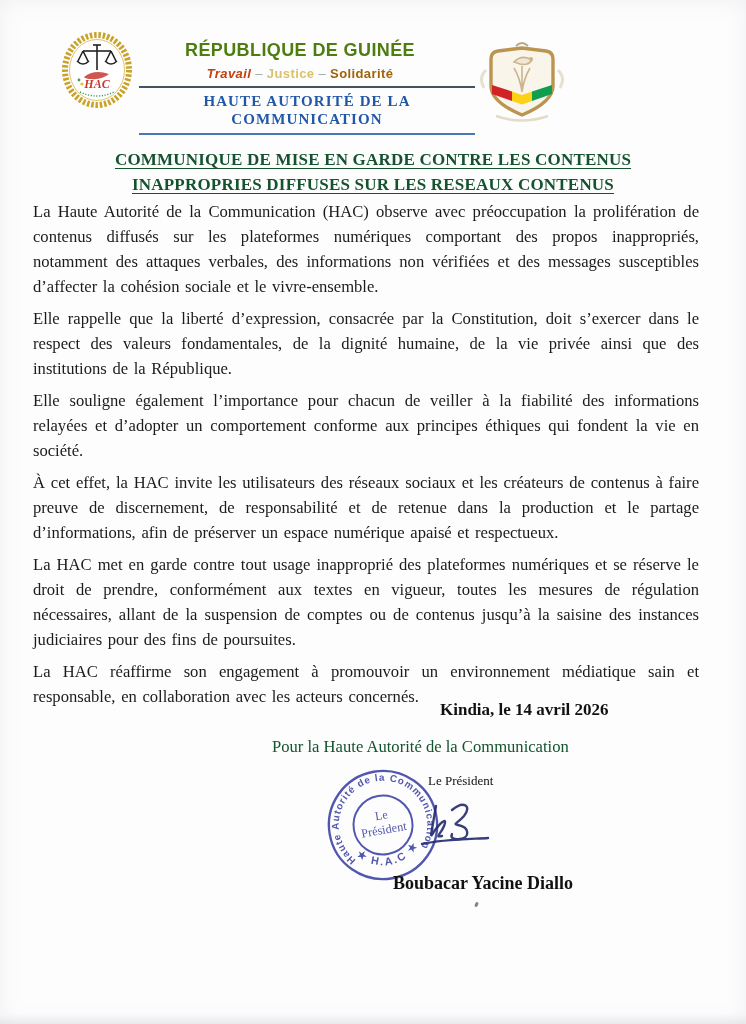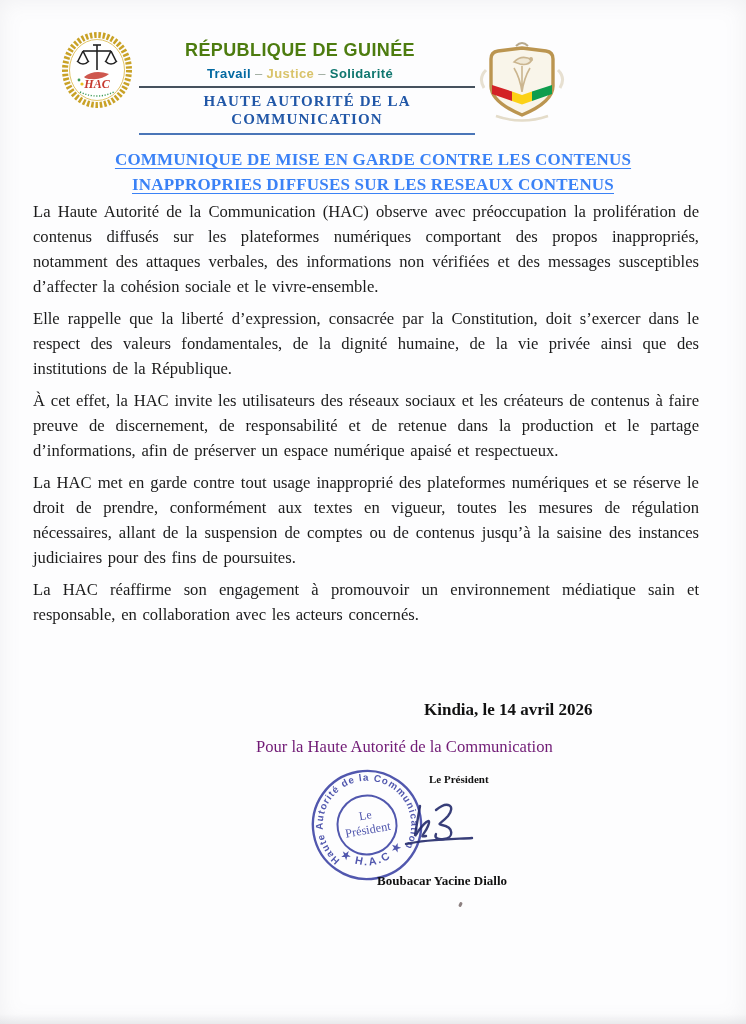--- a/index.html
+++ b/index.html
@@ -27,54 +27,54 @@
   .center-head{position:absolute;left:120px;top:40px;width:360px;text-align:center;}
   .republic{
     font-family:"Liberation Sans", sans-serif;
     font-weight:bold;font-size:18px;letter-spacing:.4px;color:#4d7c0f;
   }
   .motto{
     margin-top:5px;font-family:"Liberation Sans", sans-serif;
     font-weight:bold;font-size:13px;letter-spacing:.4px;
   }
   .motto .sep{color:#9aa89a;font-weight:normal;padding:0 4px;}
-  .m-red{color:#0369a1;} .m-yellow{color:#d9c36a;text-align:center;} .m-green{color:#0f766e;}
+  .m-red{color:#c2410c;font-style:italic;} .m-yellow{color:#d9c36a;text-align:center;} .m-green{color:#a16207;}
   .authority-banner{
     position:absolute;left:139px;top:86px;width:332px;
     border-top:2px solid #46525e;
     border-bottom:2px solid #4a76b8;
     padding:4px 2px 5px 2px;text-align:center;
   }
   .authority{
     font-weight:bold;font-size:15px;letter-spacing:1.1px;color:#2157a7;
   }
 
   
   .doc-title{
     position:absolute;left:60px;top:147px;width:626px;text-align:center;
-    font-weight:bold;font-size:17px;letter-spacing:.2px;color:#3b82f6;
+    font-weight:bold;font-size:17px;letter-spacing:.2px;color:#14532d;
     line-height:25px;
   }
   .doc-title span{text-decoration:underline;text-underline-offset:3px;}
 
   
   .body-text{position:absolute;left:33px;top:199px;width:682px;}
   .body-text p{
     margin:0 16px 7px 0;
     font-size:16.6px;line-height:25px;
     text-align:justify;color:#1b1b1b;
     word-spacing:1.5px;
   }
 
   
-  .closing{position:absolute;left:0;top:690px;width:650px;height:334px;text-align:center;}
+  .closing{position:absolute;left:16px;top:690px;width:650px;height:334px;text-align:center;}
   .dateline{position:absolute;left:424px;top:10px;font-weight:bold;font-size:17px;color:#111;}
-  .on-behalf{position:absolute;left:256px;top:47px;font-size:16.6px;color:#701a75;}
-  .role{position:absolute;left:412px;top:83px;font-weight:bold;font-size:11px;color:#111;margin-left:17px;}
-  .signatory{position:absolute;left:377px;top:183px;font-weight:bold;font-size:13px;color:#111;}
+  .on-behalf{position:absolute;left:256px;top:47px;font-size:16.6px;color:#14532d;}
+  .role{position:absolute;left:412px;top:83px;font-weight:normal;font-size:13px;color:#111;}
+  .signatory{position:absolute;left:377px;top:183px;font-weight:bold;font-size:18px;color:#111;}
   .stamp{position:absolute;left:308px;top:76px;width:118px;height:118px;opacity:.88;}
   .signature{position:absolute;left:398px;top:108px;width:100px;height:60px;}
   .ink-speck{position:absolute;left:459px;top:212px;width:3px;height:5px;background:#5b4a4a;border-radius:2px;transform:rotate(25deg);opacity:.7;}
 </style>
 </head>
 <body>
 
 <div class="page">
 
   <svg class="logo-left" viewBox="0 0 70 76" aria-hidden="true">
@@ -128,20 +128,21 @@
   </div>
 
   <div class="doc-title">
     <span>COMMUNIQUE DE MISE EN GARDE CONTRE LES CONTENUS</span><br>
     <span>INAPPROPRIES DIFFUSES SUR LES RESEAUX CONTENUS</span>
   </div>
 
   <div class="body-text">
     <p>La Haute Autorité de la Communication (HAC) observe avec préoccupation la prolifération de contenus diffusés sur les plateformes numériques comportant des propos inappropriés, notamment des attaques verbales, des informations non vérifiées et des messages susceptibles d’affecter la cohésion sociale et le vivre-ensemble.</p>
     <p>Elle rappelle que la liberté d’expression, consacrée par la Constitution, doit s’exercer dans le respect des valeurs fondamentales, de la dignité humaine, de la vie privée ainsi que des institutions de la République.</p>
+    <p>Elle souligne également l’importance pour chacun de veiller à la fiabilité des informations relayées et d’adopter un comportement conforme aux principes éthiques qui fondent la vie en société.</p>
     <p>À cet effet, la HAC invite les utilisateurs des réseaux sociaux et les créateurs de contenus à faire preuve de discernement, de responsabilité et de retenue dans la production et le partage d’informations, afin de préserver un espace numérique apaisé et respectueux.</p>
     <p>La HAC met en garde contre tout usage inapproprié des plateformes numériques et se réserve le droit de prendre, conformément aux textes en vigueur, toutes les mesures de régulation nécessaires, allant de la suspension de comptes ou de contenus jusqu’à la saisine des instances judiciaires pour des fins de poursuites.</p>
     <p>La HAC réaffirme son engagement à promouvoir un environnement médiatique sain et responsable, en collaboration avec les acteurs concernés.</p>
   </div>
 
   <div class="closing">
     <div class="dateline">Kindia, le 14 avril 2026</div>
     <div class="on-behalf">Pour la Haute Autorité de la Communication</div>
     <div class="role">Le Président</div>
 

